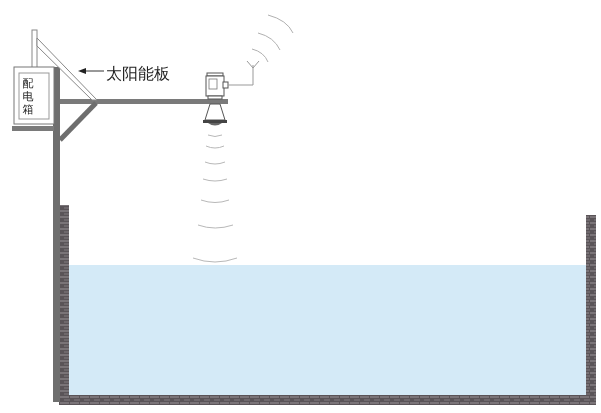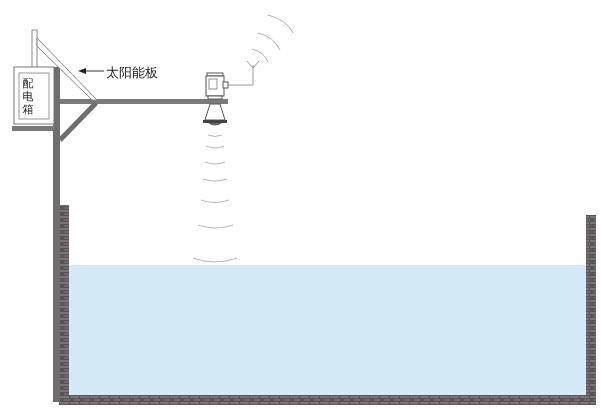--- a/index.html
+++ b/index.html
@@ -1,18 +1,18 @@
 <!DOCTYPE html>
 <html><head>
 <meta charset="utf-8">
 <style>
   html,body{margin:0;padding:0;background:#ffffff;}
   body{width:601px;height:413px;position:relative;overflow:hidden;font-family:"DejaVu Sans",sans-serif;}
   svg{position:absolute;left:0;top:0;}
-  .lbl{position:absolute;font-size:13px;color:#222;font-family:Liberation Serif, serif;}
+  .lbl{position:absolute;font-size:16px;color:#222;font-family:Liberation Serif, serif;}
   .box-text{position:absolute;left:21px;top:77px;width:14px;font-size:11px;line-height:13px;color:#222;text-align:center;}
 </style>
 </head>
 <body>
 
 <svg width="601" height="413" viewBox="0 0 601 413">
   <defs>
     <pattern id="brick" width="10" height="6" patternUnits="userSpaceOnUse">
       <rect width="10" height="6" fill="#5a5458"></rect>
       <rect x="0" y="0" width="9" height="2" fill="#7a7478"></rect>

